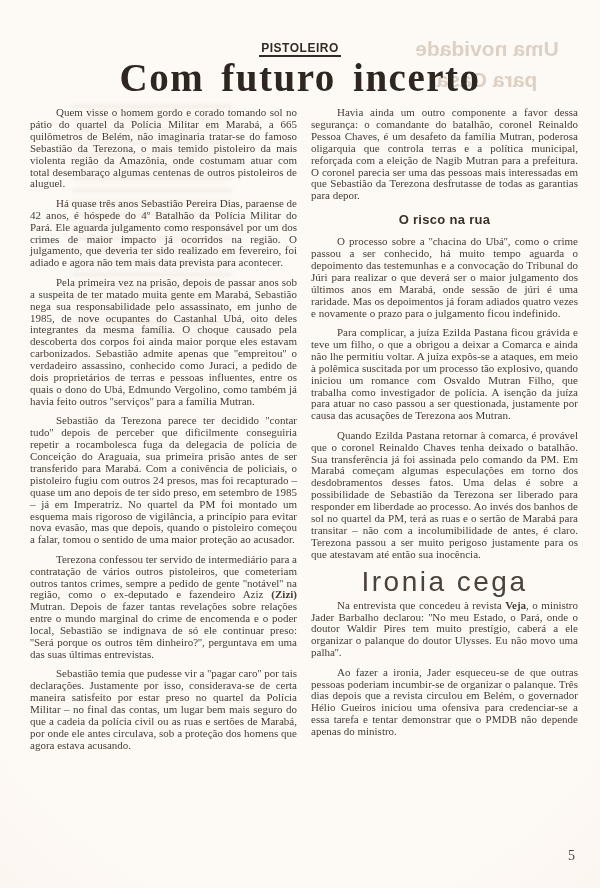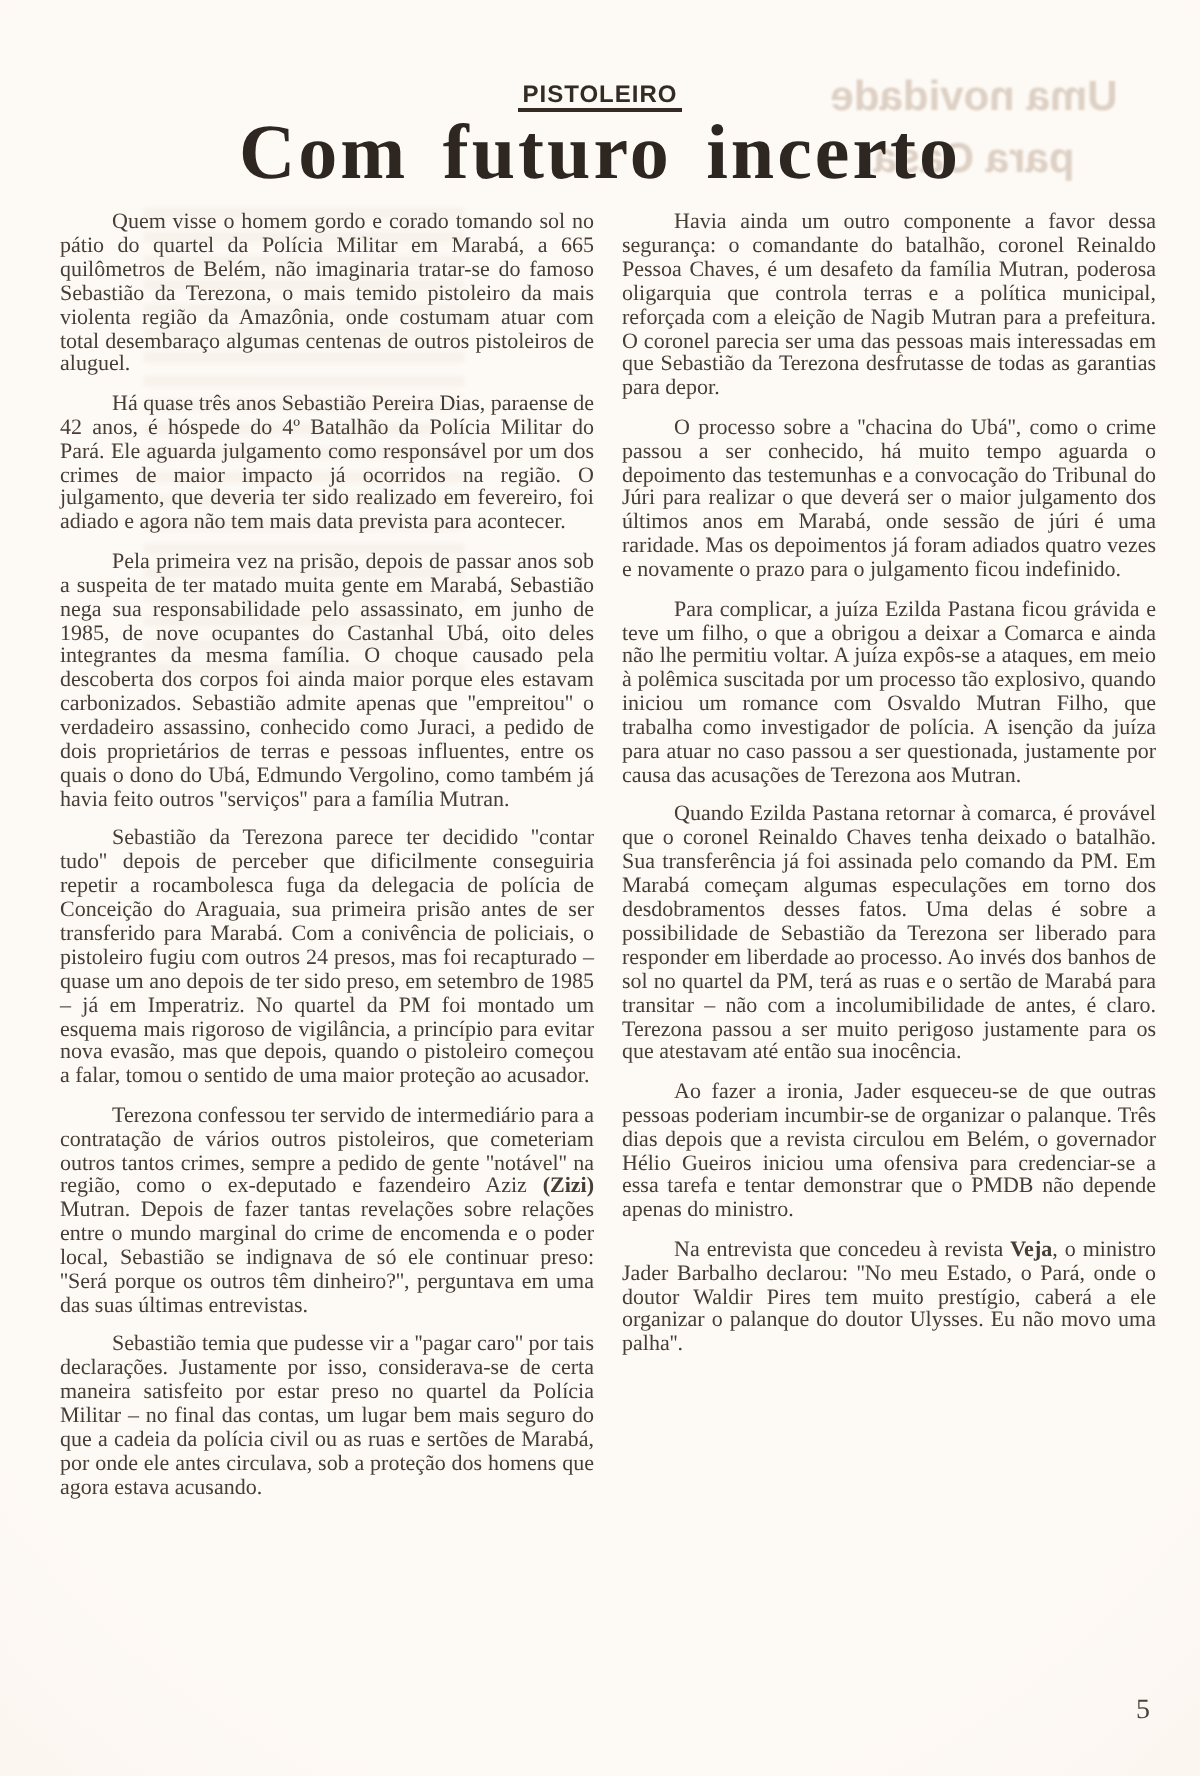--- a/index.html
+++ b/index.html
@@ -77,23 +77,25 @@
     <div class="col">
         <p class="para"><span>Quem visse o homem gordo e corado tomando sol no pátio do quartel da Polícia Militar em Marabá, a 665 quilômetros de Belém, não imaginaria tratar-se do famoso Sebastião da Terezona, o mais temido pistoleiro da mais violenta região da Amazônia, onde costumam atuar com total desembaraço algumas centenas de outros pistoleiros de aluguel.</span></p>
         <p class="para"><span>Há quase três anos Sebastião Pereira Dias, paraense de 42 anos, é hóspede do 4º Batalhão da Polícia Militar do Pará. Ele aguarda julgamento como responsável por um dos crimes de maior impacto já ocorridos na região. O julgamento, que deveria ter sido realizado em fevereiro, foi adiado e agora não tem mais data prevista para acontecer.</span></p>
         <p class="para"><span>Pela primeira vez na prisão, depois de passar anos sob a suspeita de ter matado muita gente em Marabá, Sebastião nega sua responsabilidade pelo assassinato, em junho de 1985, de nove ocupantes do Castanhal Ubá, oito deles integrantes da mesma família. O choque causado pela descoberta dos corpos foi ainda maior porque eles estavam carbonizados. Sebastião admite apenas que ''empreitou'' o verdadeiro assassino, conhecido como Juraci, a pedido de dois proprietários de terras e pessoas influentes, entre os quais o dono do Ubá, Edmundo Vergolino, como também já havia feito outros ''serviços'' para a família Mutran.</span></p>
         <p class="para"><span>Sebastião da Terezona parece ter decidido ''contar tudo'' depois de perceber que dificilmente conseguiria repetir a rocambolesca fuga da delegacia de polícia de Conceição do Araguaia, sua primeira prisão antes de ser transferido para Marabá. Com a conivência de policiais, o pistoleiro fugiu com outros 24 presos, mas foi recapturado – quase um ano depois de ter sido preso, em setembro de 1985 – já em Imperatriz. No quartel da PM foi montado um esquema mais rigoroso de vigilância, a princípio para evitar nova evasão, mas que depois, quando o pistoleiro começou a falar, tomou o sentido de uma maior proteção ao acusador.</span></p>
         <p class="para"><span>Terezona confessou ter servido de intermediário para a contratação de vários outros pistoleiros, que cometeriam outros tantos crimes, sempre a pedido de gente ''notável'' na região, como o ex-deputado e fazendeiro Aziz </span><span class="b">(Zizi)</span><span> Mutran. Depois de fazer tantas revelações sobre relações entre o mundo marginal do crime de encomenda e o poder local, Sebastião se indignava de só ele continuar preso: ''Será porque os outros têm dinheiro?'', perguntava em uma das suas últimas entrevistas.</span></p>
         <p class="para"><span>Sebastião temia que pudesse vir a ''pagar caro'' por tais declarações. Justamente por isso, considerava-se de certa maneira satisfeito por estar preso no quartel da Polícia Militar – no final das contas, um lugar bem mais seguro do que a cadeia da polícia civil ou as ruas e sertões de Marabá, por onde ele antes circulava, sob a proteção dos homens que agora estava acusando.</span></p>
       </div>
     <div class="col">
         <p class="para"><span>Havia ainda um outro componente a favor dessa segurança: o comandante do batalhão, coronel Reinaldo Pessoa Chaves, é um desafeto da família Mutran, poderosa oligarquia que controla terras e a política municipal, reforçada com a eleição de Nagib Mutran para a prefeitura. O coronel parecia ser uma das pessoas mais interessadas em que Sebastião da Terezona desfrutasse de todas as garantias para depor.</span></p>
+        <h3 class="subhead">O risco na rua</h3>
         <p class="para"><span>O processo sobre a ''chacina do Ubá'', como o crime passou a ser conhecido, há muito tempo aguarda o depoimento das testemunhas e a convocação do Tribunal do Júri para realizar o que deverá ser o maior julgamento dos últimos anos em Marabá, onde sessão de júri é uma raridade. Mas os depoimentos já foram adiados quatro vezes e novamente o prazo para o julgamento ficou indefinido.</span></p>
         <p class="para"><span>Para complicar, a juíza Ezilda Pastana ficou grávida e teve um filho, o que a obrigou a deixar a Comarca e ainda não lhe permitiu voltar. A juíza expôs-se a ataques, em meio à polêmica suscitada por um processo tão explosivo, quando iniciou um romance com Osvaldo Mutran Filho, que trabalha como investigador de polícia. A isenção da juíza para atuar no caso passou a ser questionada, justamente por causa das acusações de Terezona aos Mutran.</span></p>
         <p class="para"><span>Quando Ezilda Pastana retornar à comarca, é provável que o coronel Reinaldo Chaves tenha deixado o batalhão. Sua transferência já foi assinada pelo comando da PM. Em Marabá começam algumas especulações em torno dos desdobramentos desses fatos. Uma delas é sobre a possibilidade de Sebastião da Terezona ser liberado para responder em liberdade ao processo. Ao invés dos banhos de sol no quartel da PM, terá as ruas e o sertão de Marabá para transitar – não com a incolumibilidade de antes, é claro. Terezona passou a ser muito perigoso justamente para os que atestavam até então sua inocência.</span></p>
+        <h2 class="subhead-large">Ironia cega</h2>
+        <p class="para"><span>Na entrevista que concedeu à revista </span><span class="b">Veja</span><span>, o ministro Jader Barbalho declarou: ''No meu Estado, o Pará, onde o doutor Waldir Pires tem muito prestígio, caberá a ele organizar o palanque do doutor Ulysses. Eu não movo uma palha''.</span></p>
         <p class="para"><span>Ao fazer a ironia, Jader esqueceu-se de que outras pessoas poderiam incumbir-se de organizar o palanque. Três dias depois que a revista circulou em Belém, o governador Hélio Gueiros iniciou uma ofensiva para credenciar-se a essa tarefa e tentar demonstrar que o PMDB não depende apenas do ministro.</span></p>
-        <p class="para"><span>Na entrevista que concedeu à revista </span><span class="b">Veja</span><span>, o ministro Jader Barbalho declarou: ''No meu Estado, o Pará, onde o doutor Waldir Pires tem muito prestígio, caberá a ele organizar o palanque do doutor Ulysses. Eu não movo uma palha''.</span></p>
       </div>
   </div>
 
   <div class="page-number">5</div>
 
 </div>
 
 </body></html>

